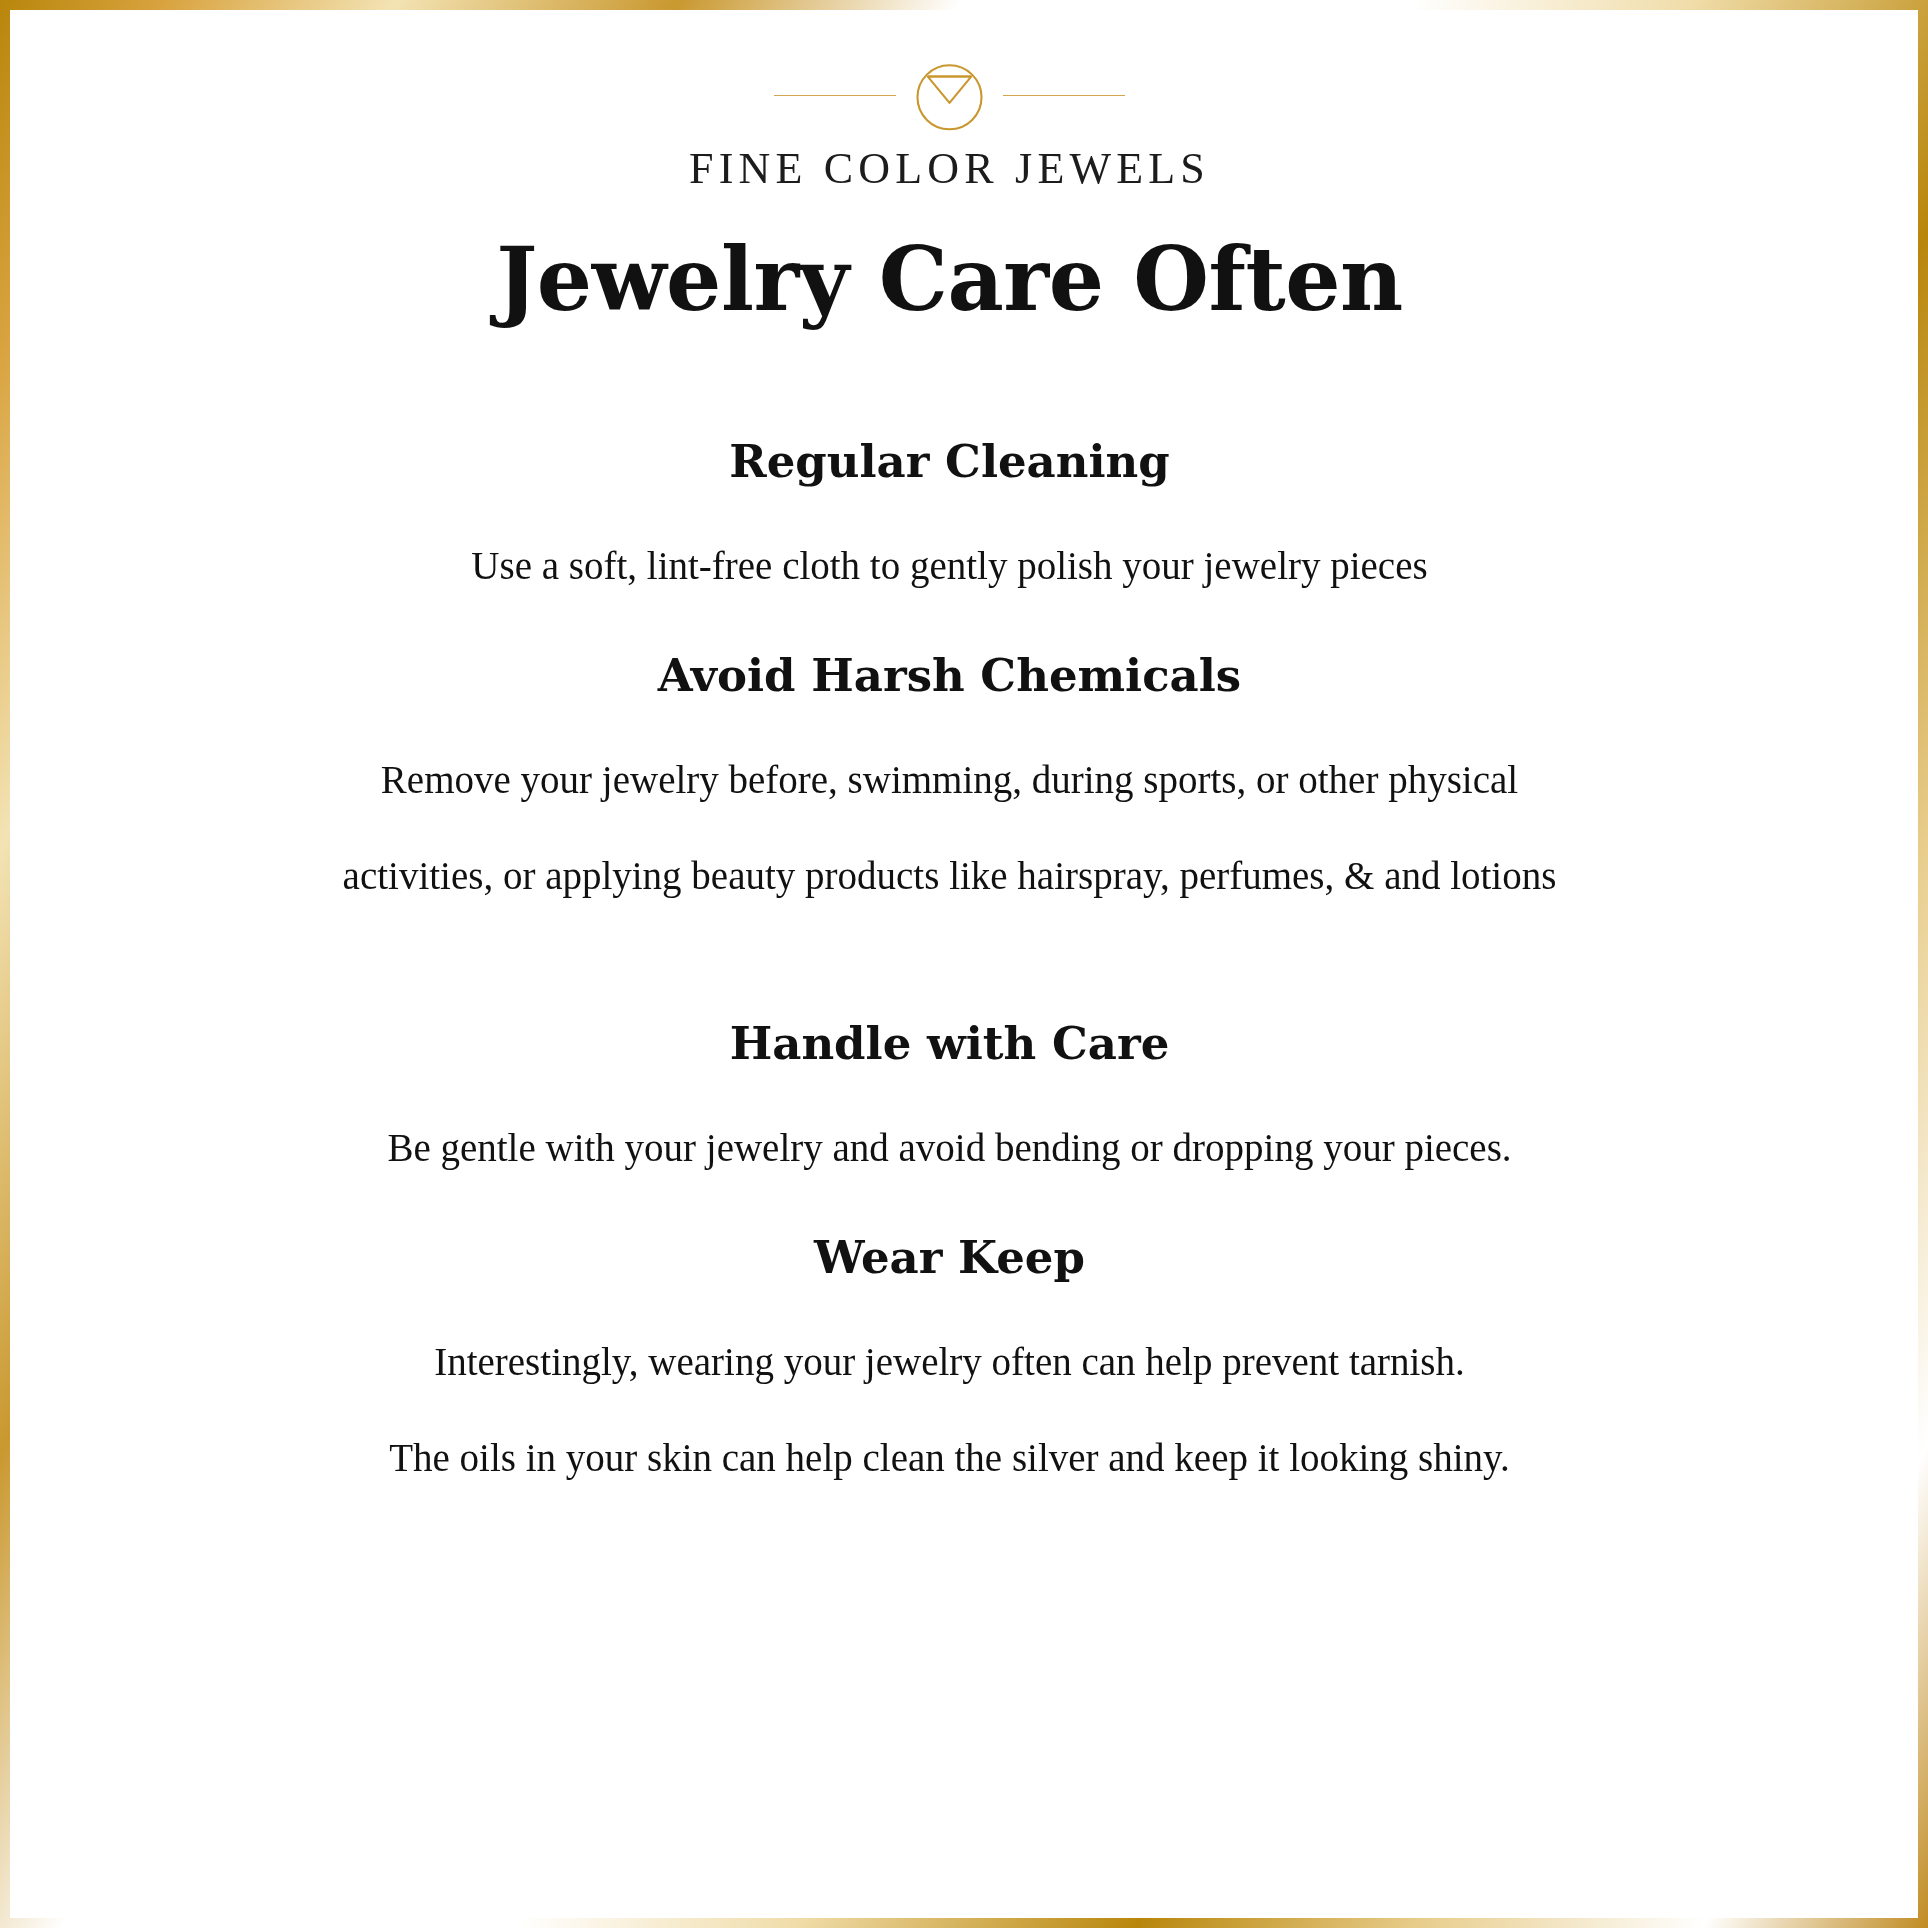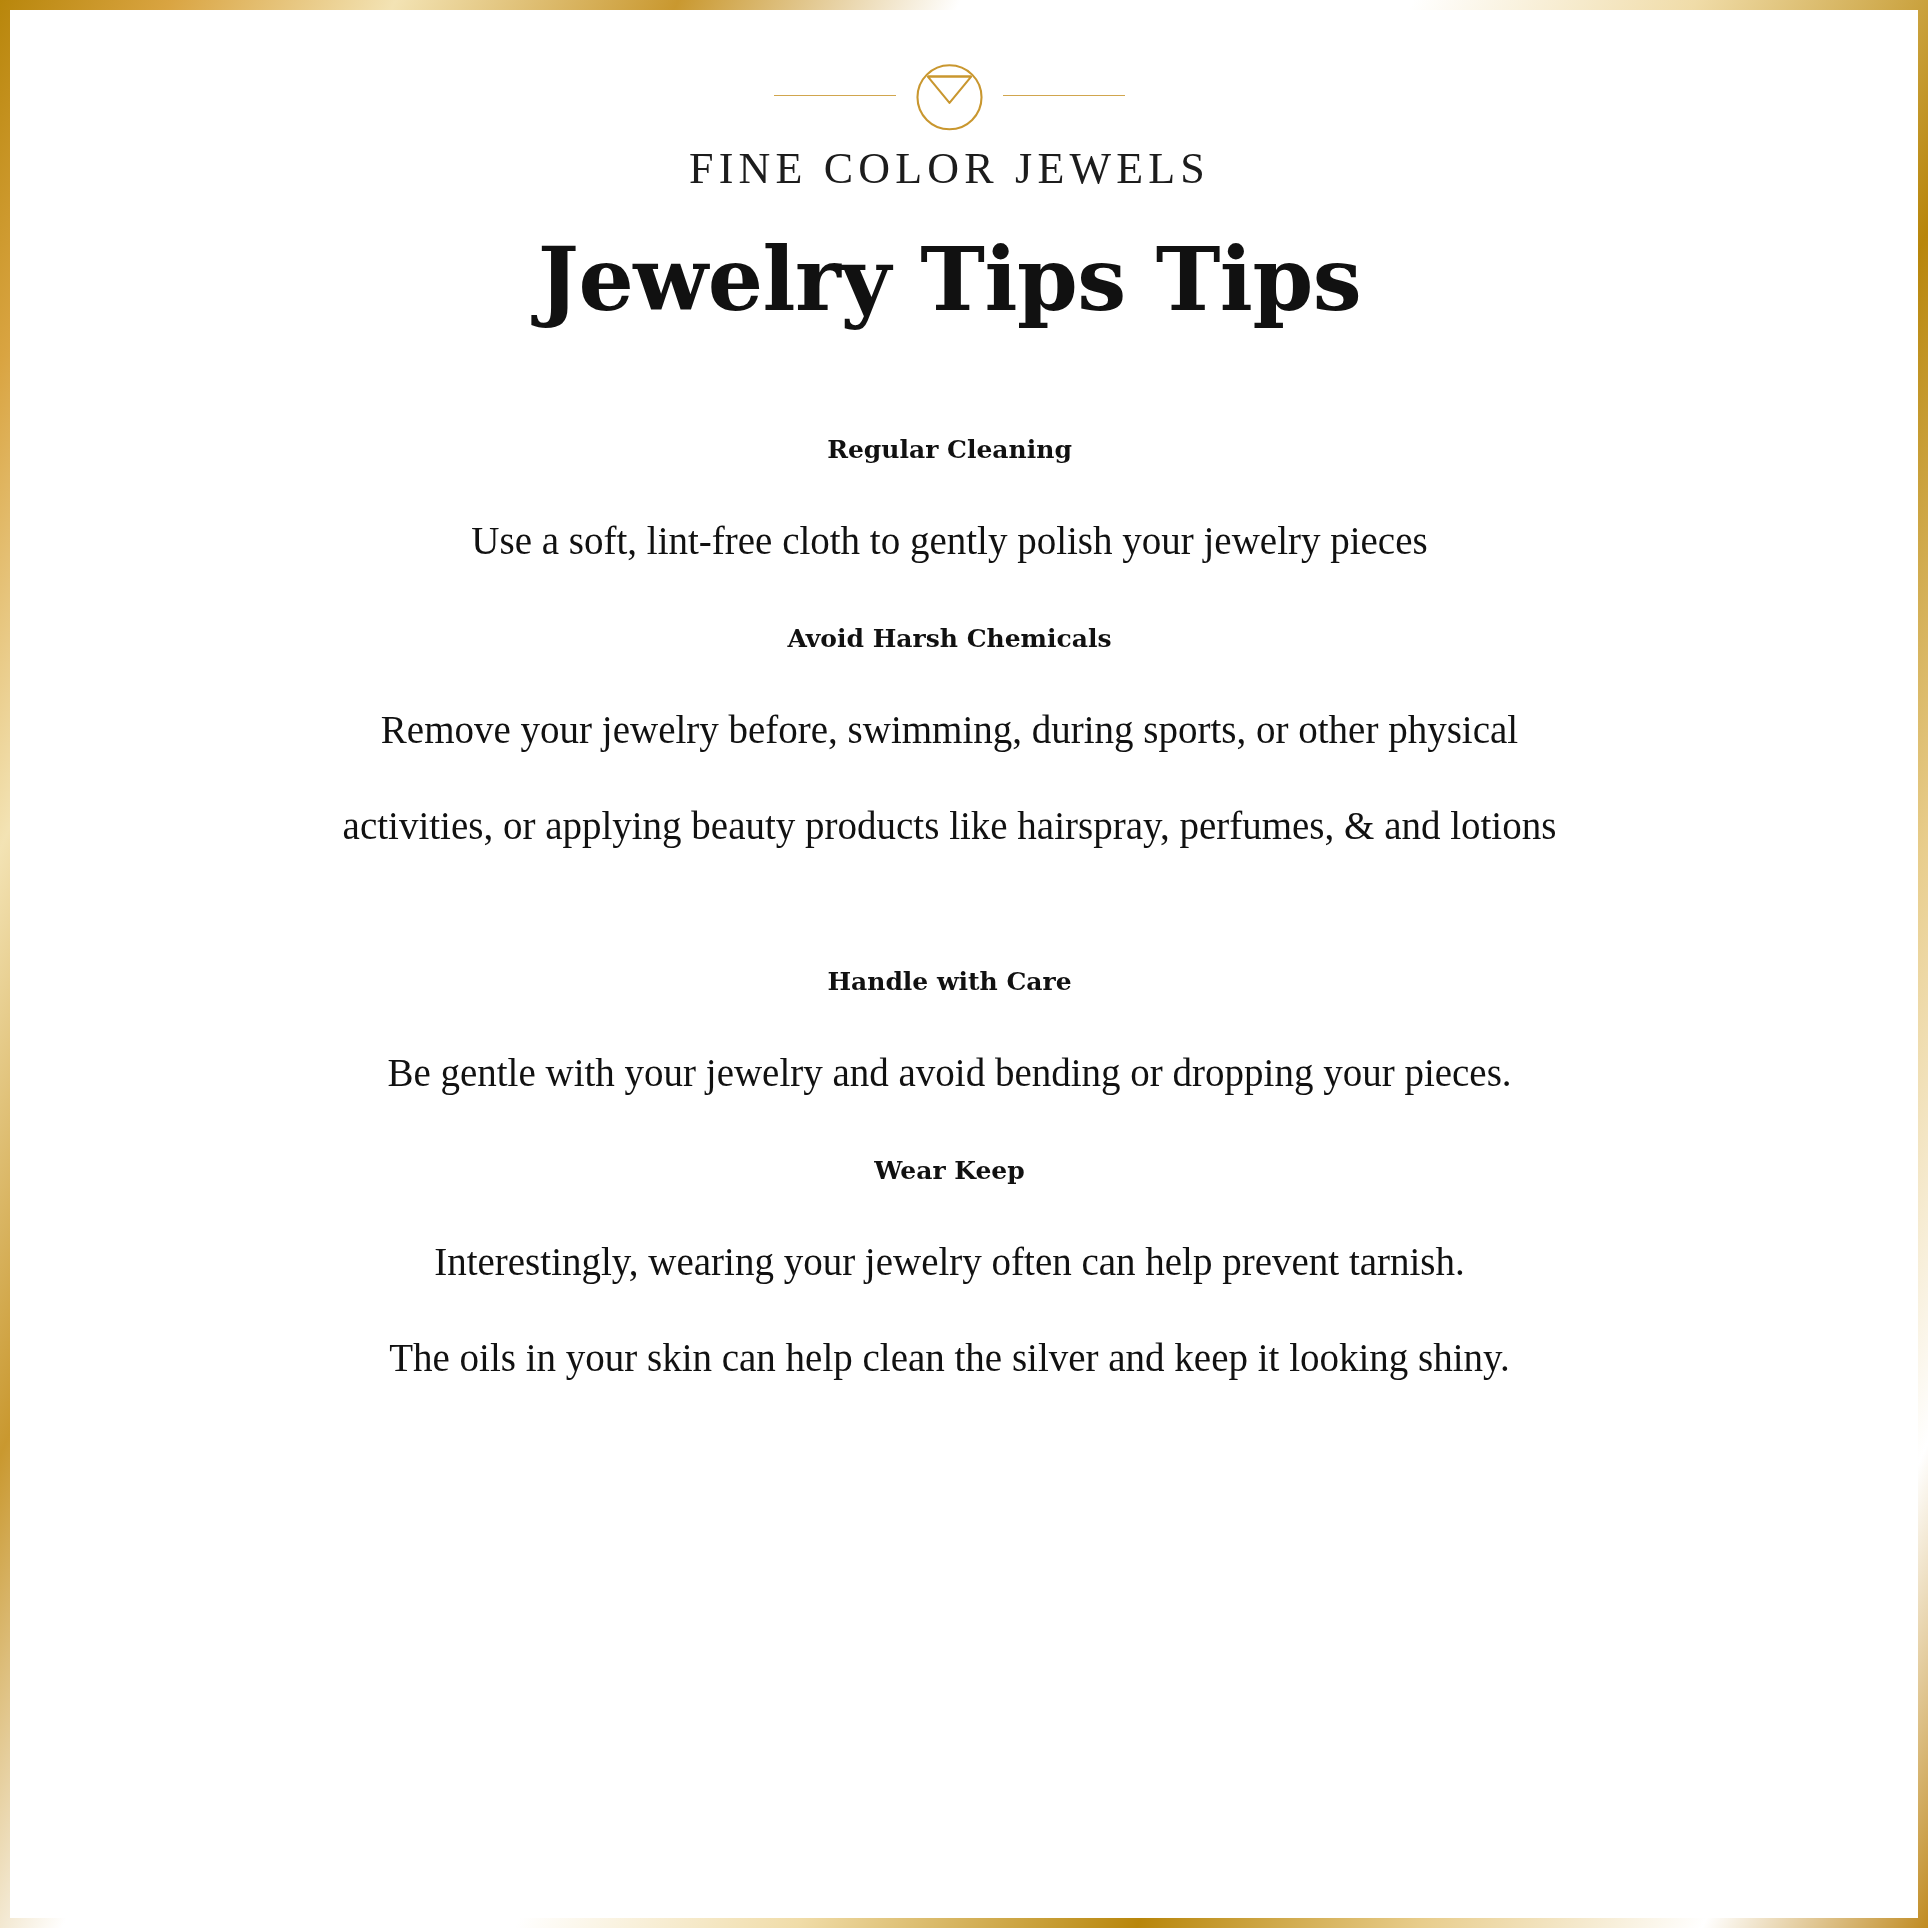--- a/index.html
+++ b/index.html
@@ -103,21 +103,21 @@
   
   .sections {
     margin-top: 51px;
   }
   .section {
     margin-bottom: 0;
   }
   .section-heading {
     font-family: "DejaVu Serif", "Liberation Serif", serif;
     font-weight: 700;
-    font-size: 25px;
+    font-size: 45px;
     color: #111111;
     margin: 0 0 0 0;
     line-height: 1.25;
   }
   .section-body {
     margin: 0;
   }
   .section-line {
     font-family: "Liberation Serif", serif;
     font-size: 39px;
@@ -149,21 +149,21 @@
                 <circle cx="43" cy="50" r="34" fill="none" stroke="#c9972f" stroke-width="2.2"></circle>
                 <path d="M20 28 H66 L43 56 Z" fill="none" stroke="#c9972f" stroke-width="2.2" stroke-linejoin="round"></path>
                 <path d="M20 28 H66" fill="none" stroke="#c9972f" stroke-width="2.2"></path>
               </svg>
             </span>
             <span class="rule"></span>
           </div>
           <div class="brand-name">FINE COLOR JEWELS</div>
         </div>
 
-        <h1 class="doc-title">Jewelry Tips Tips</h1>
+        <h1 class="doc-title">Jewelry Care Often</h1>
 
         <div class="sections">
 
           <div class="gap-h"></div>
           <div class="section">
             <div class="section-heading">Regular Cleaning</div>
             <div class="gap-p"></div>
             <div class="section-body">
               <p class="section-line">Use a soft, lint-free cloth to gently polish your jewelry pieces</p>
             </div>

